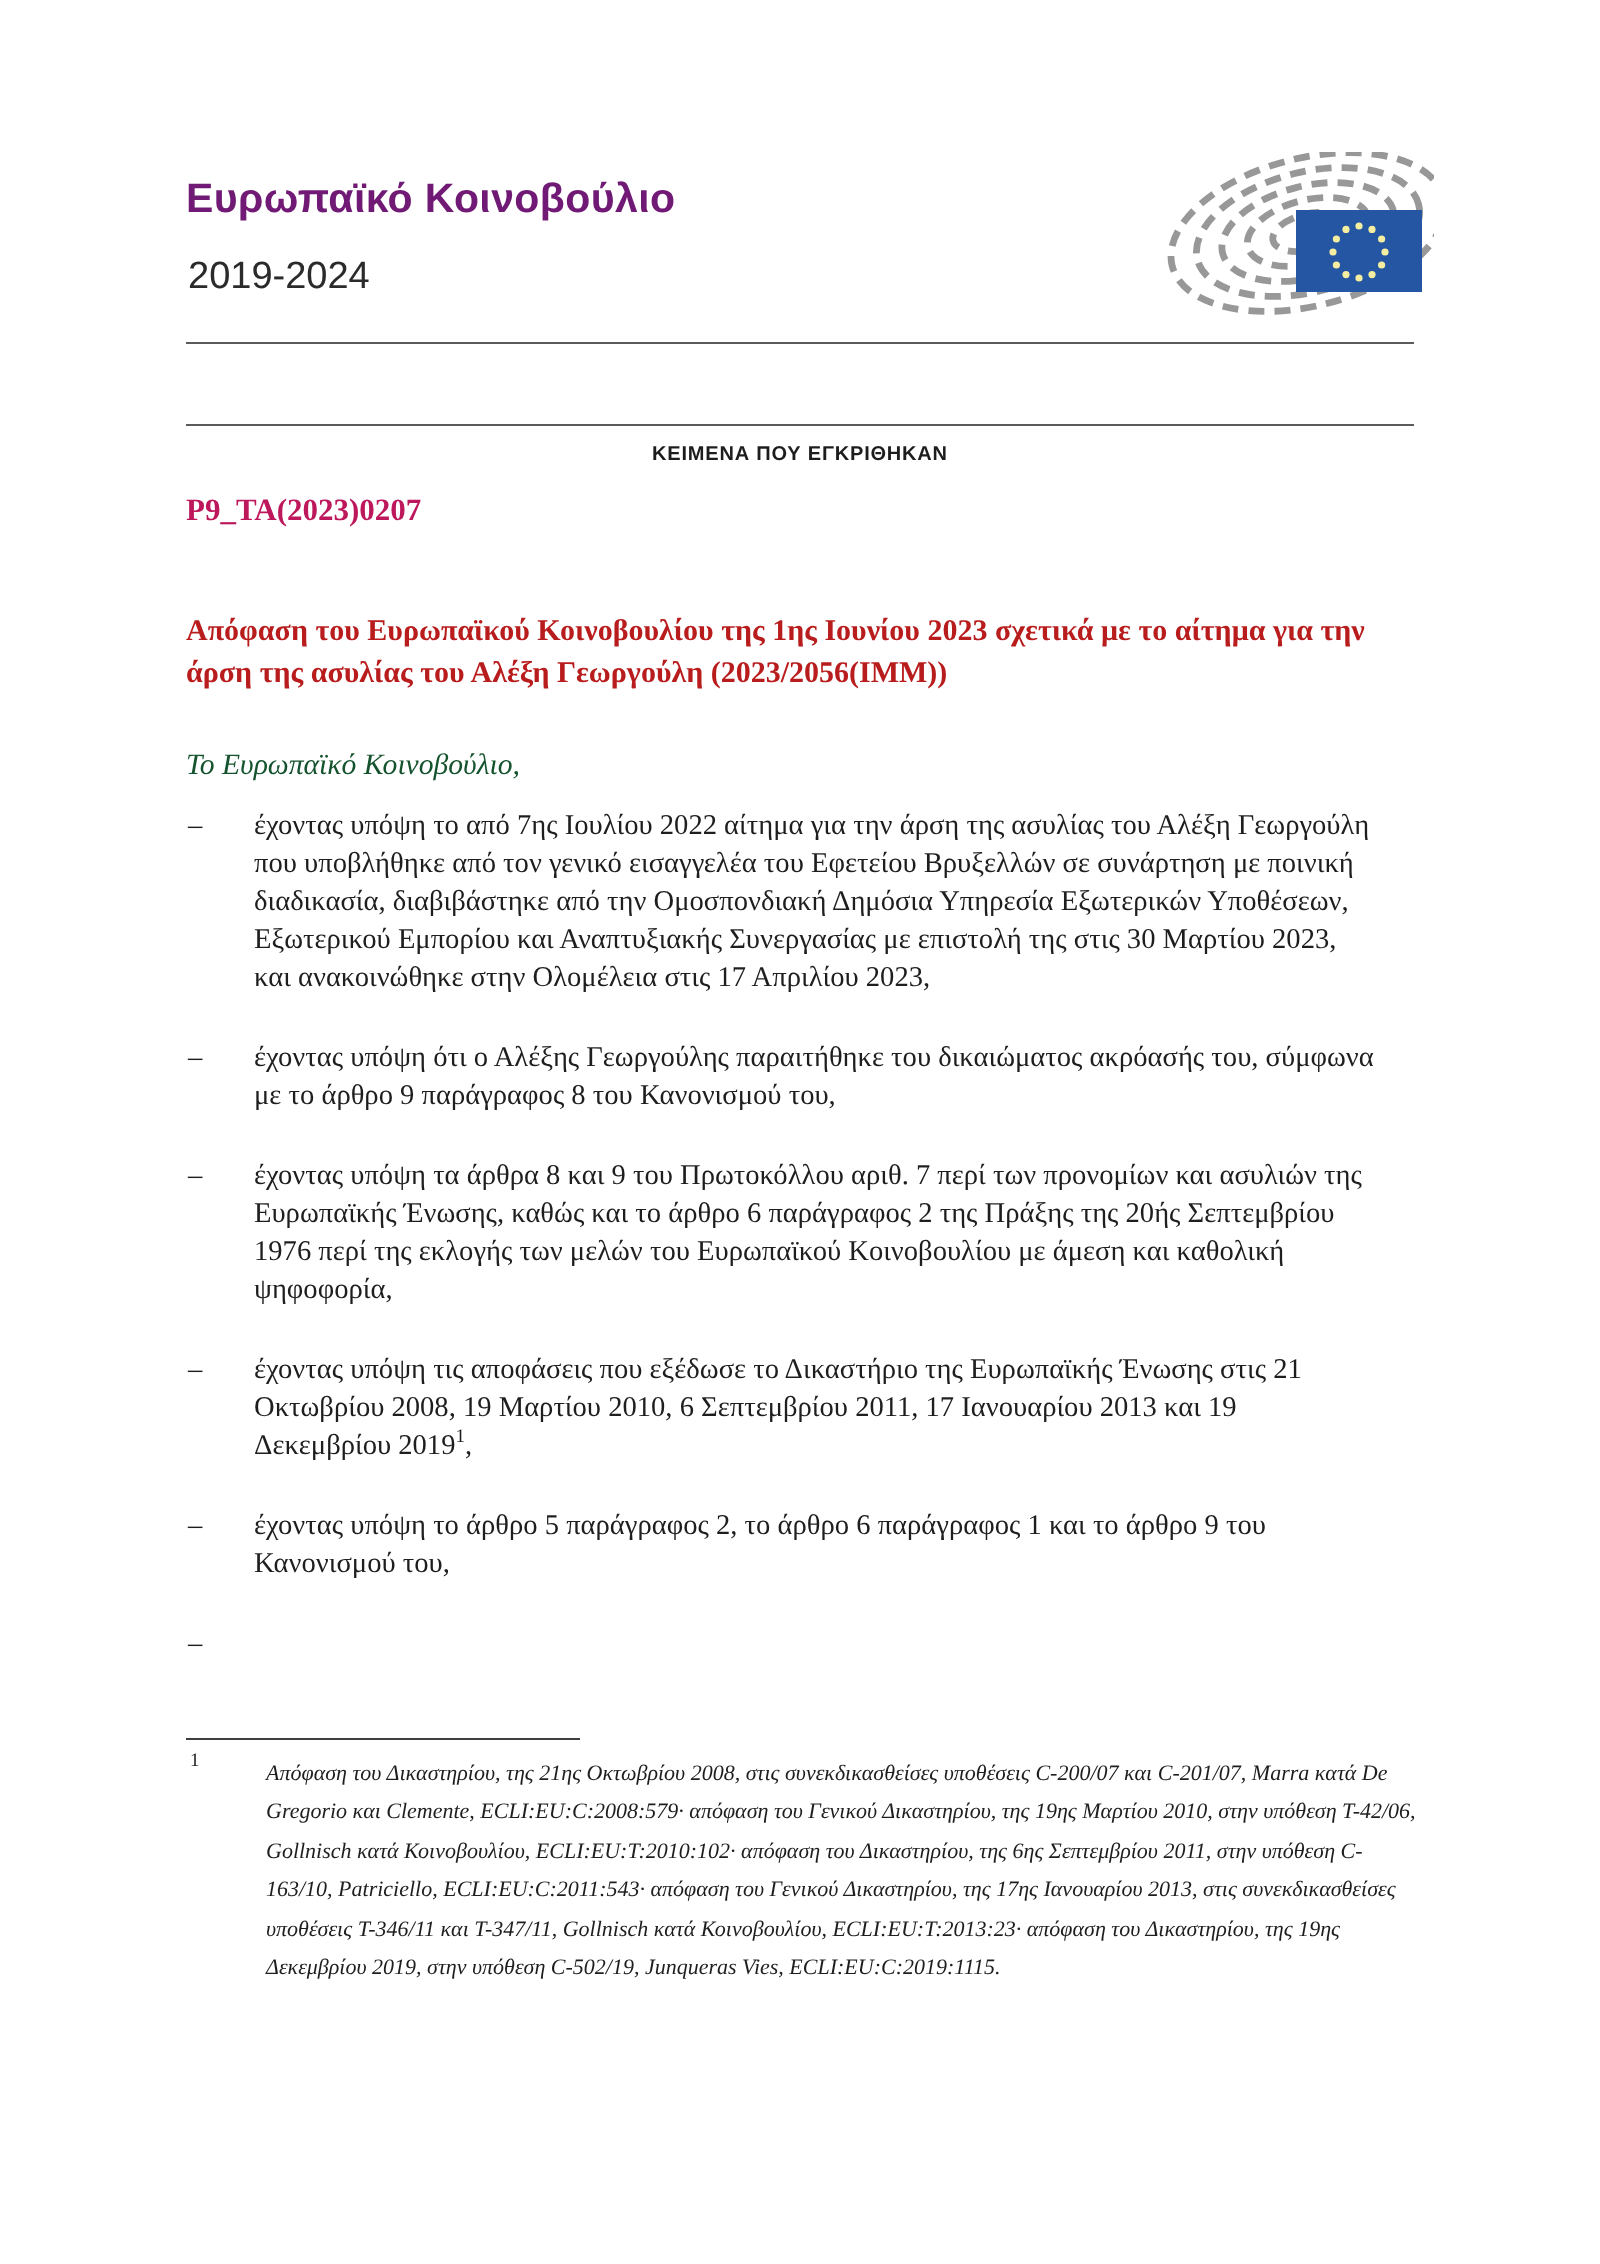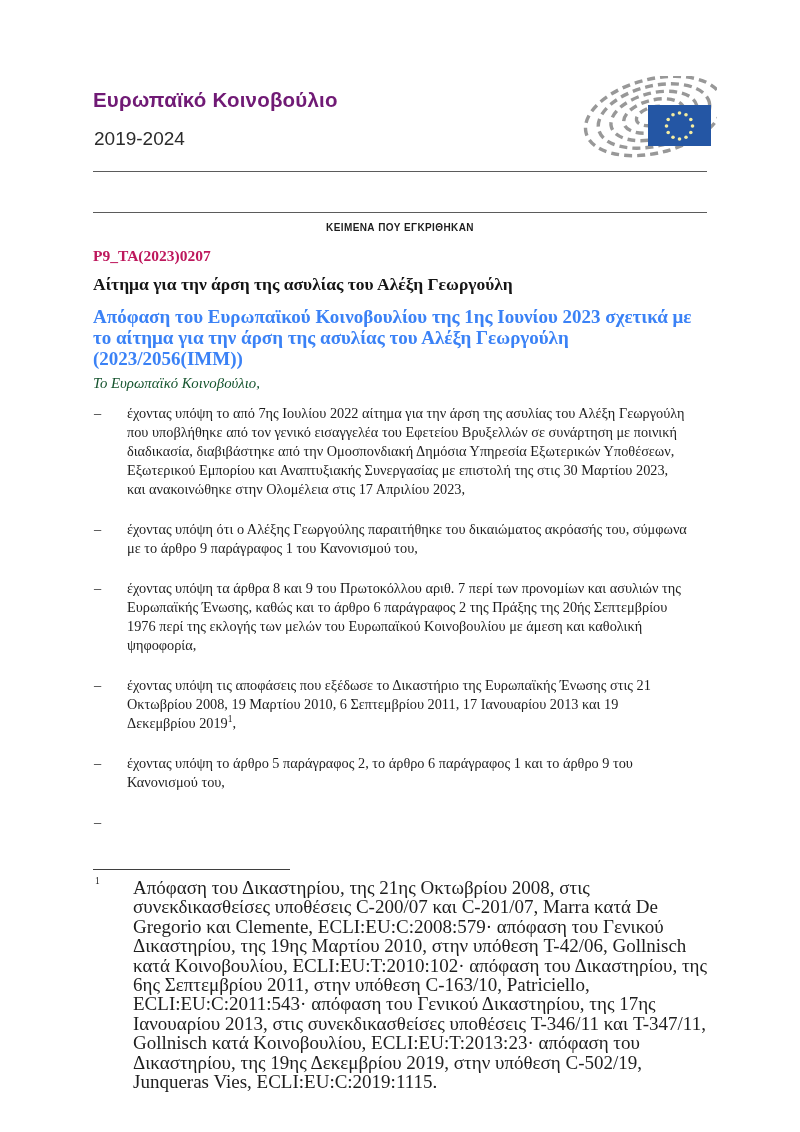--- a/index.html
+++ b/index.html
@@ -42,21 +42,21 @@
   .doc-ref {
     position: absolute; left: 93px; top: 247px;
     font-weight: bold; font-size: 15.5px; color: #be185d;
   }
   .doc-title {
     position: absolute; left: 93px; top: 274px; width: 620px;
     font-weight: bold; font-size: 17.5px; color: #151515;
   }
   .doc-subtitle {
     position: absolute; left: 93px; top: 306px; width: 618px;
-    font-weight: bold; font-size: 19px; line-height: 21px; color: #3b82f6; font-family: Liberation Serif, serif;
+    font-weight: bold; font-size: 15px; line-height: 21px; color: #b91c1c; font-family: Liberation Serif, serif;
   }
   .preamble {
     position: absolute; left: 93px; top: 375px;
     font-style: italic; font-size: 14.8px; color: #14532d;
   }
   
   .citations {
     position: absolute; left: 93px; top: 404px; width: 614px;
     list-style: none;
   }
@@ -72,21 +72,21 @@
   .footnote-sep {
     position: absolute; left: 93px; top: 869px;
     width: 197px; height: 0; border-top: 1.3px solid #3f3f3f;
   }
   .footnote-marker {
     position: absolute; left: 95px; top: 876px;
     font-size: 9.5px; color: #1e1e1e;
   }
   .footnote-text {
     position: absolute; left: 133px; top: 878px; width: 576px;
-    font-size: 19px; line-height: 19.4px; color: #1e1e1e;
+    font-size: 11px; line-height: 19.4px; color: #1e1e1e; font-style: italic;
   }
 </style>
 </head>
 <body>
 
 <div class="page">
 
   <div class="institution">Ευρωπαϊκό Κοινοβούλιο</div>
   <div class="term">2019-2024</div>
 
@@ -115,30 +115,29 @@
         <circle cx="92" cy="38.7" r="1.8"></circle>
       </g>
     </svg>
   </div>
 
   <div class="rule rule-top"></div>
   <div class="banner">ΚΕΙΜΕΝΑ ΠΟΥ ΕΓΚΡΙΘΗΚΑΝ</div>
   <div class="rule rule-bottom"></div>
 
   <div class="doc-ref">P9_TA(2023)0207</div>
-  <div class="doc-title">Αίτημα για την άρση της ασυλίας του Αλέξη Γεωργούλη</div>
   <div class="doc-subtitle">Απόφαση του Ευρωπαϊκού Κοινοβουλίου της 1ης Ιουνίου 2023 σχετικά με το αίτημα για την άρση της ασυλίας του Αλέξη Γεωργούλη (2023/2056(IMM))</div>
   <div class="preamble">Το Ευρωπαϊκό Κοινοβούλιο,</div>
 
   <ul class="citations">
     <li class="citation">
       <span class="dash">–</span><span>έχοντας υπόψη το από 7ης Ιουλίου 2022 αίτημα για την άρση της ασυλίας του Αλέξη Γεωργούλη που υποβλήθηκε από τον γενικό εισαγγελέα του Εφετείου Βρυξελλών σε συνάρτηση με ποινική διαδικασία, διαβιβάστηκε από την Ομοσπονδιακή Δημόσια Υπηρεσία Εξωτερικών Υποθέσεων, Εξωτερικού Εμπορίου και Αναπτυξιακής Συνεργασίας με επιστολή της στις 30 Μαρτίου 2023, και ανακοινώθηκε στην Ολομέλεια στις 17 Απριλίου 2023,</span><sup></sup><span></span>
     </li>
     <li class="citation">
-      <span class="dash">–</span><span>έχοντας υπόψη ότι ο Αλέξης Γεωργούλης παραιτήθηκε του δικαιώματος ακρόασής του, σύμφωνα με το άρθρο 9 παράγραφος 1 του Κανονισμού του,</span><sup></sup><span></span>
+      <span class="dash">–</span><span>έχοντας υπόψη ότι ο Αλέξης Γεωργούλης παραιτήθηκε του δικαιώματος ακρόασής του, σύμφωνα με το άρθρο 9 παράγραφος 8 του Κανονισμού του,</span><sup></sup><span></span>
     </li>
     <li class="citation">
       <span class="dash">–</span><span>έχοντας υπόψη τα άρθρα 8 και 9 του Πρωτοκόλλου αριθ. 7 περί των προνομίων και ασυλιών της Ευρωπαϊκής Ένωσης, καθώς και το άρθρο 6 παράγραφος 2 της Πράξης της 20ής Σεπτεμβρίου 1976 περί της εκλογής των μελών του Ευρωπαϊκού Κοινοβουλίου με άμεση και καθολική ψηφοφορία,</span><sup></sup><span></span>
     </li>
     <li class="citation">
       <span class="dash">–</span><span>έχοντας υπόψη τις αποφάσεις που εξέδωσε το Δικαστήριο της Ευρωπαϊκής Ένωσης στις 21 Οκτωβρίου 2008, 19 Μαρτίου 2010, 6 Σεπτεμβρίου 2011, 17 Ιανουαρίου 2013 και 19 Δεκεμβρίου 2019</span><sup>1</sup><span>,</span>
     </li>
     <li class="citation">
       <span class="dash">–</span><span>έχοντας υπόψη το άρθρο 5 παράγραφος 2, το άρθρο 6 παράγραφος 1 και το άρθρο 9 του Κανονισμού του,</span><sup></sup><span></span>
     </li>

